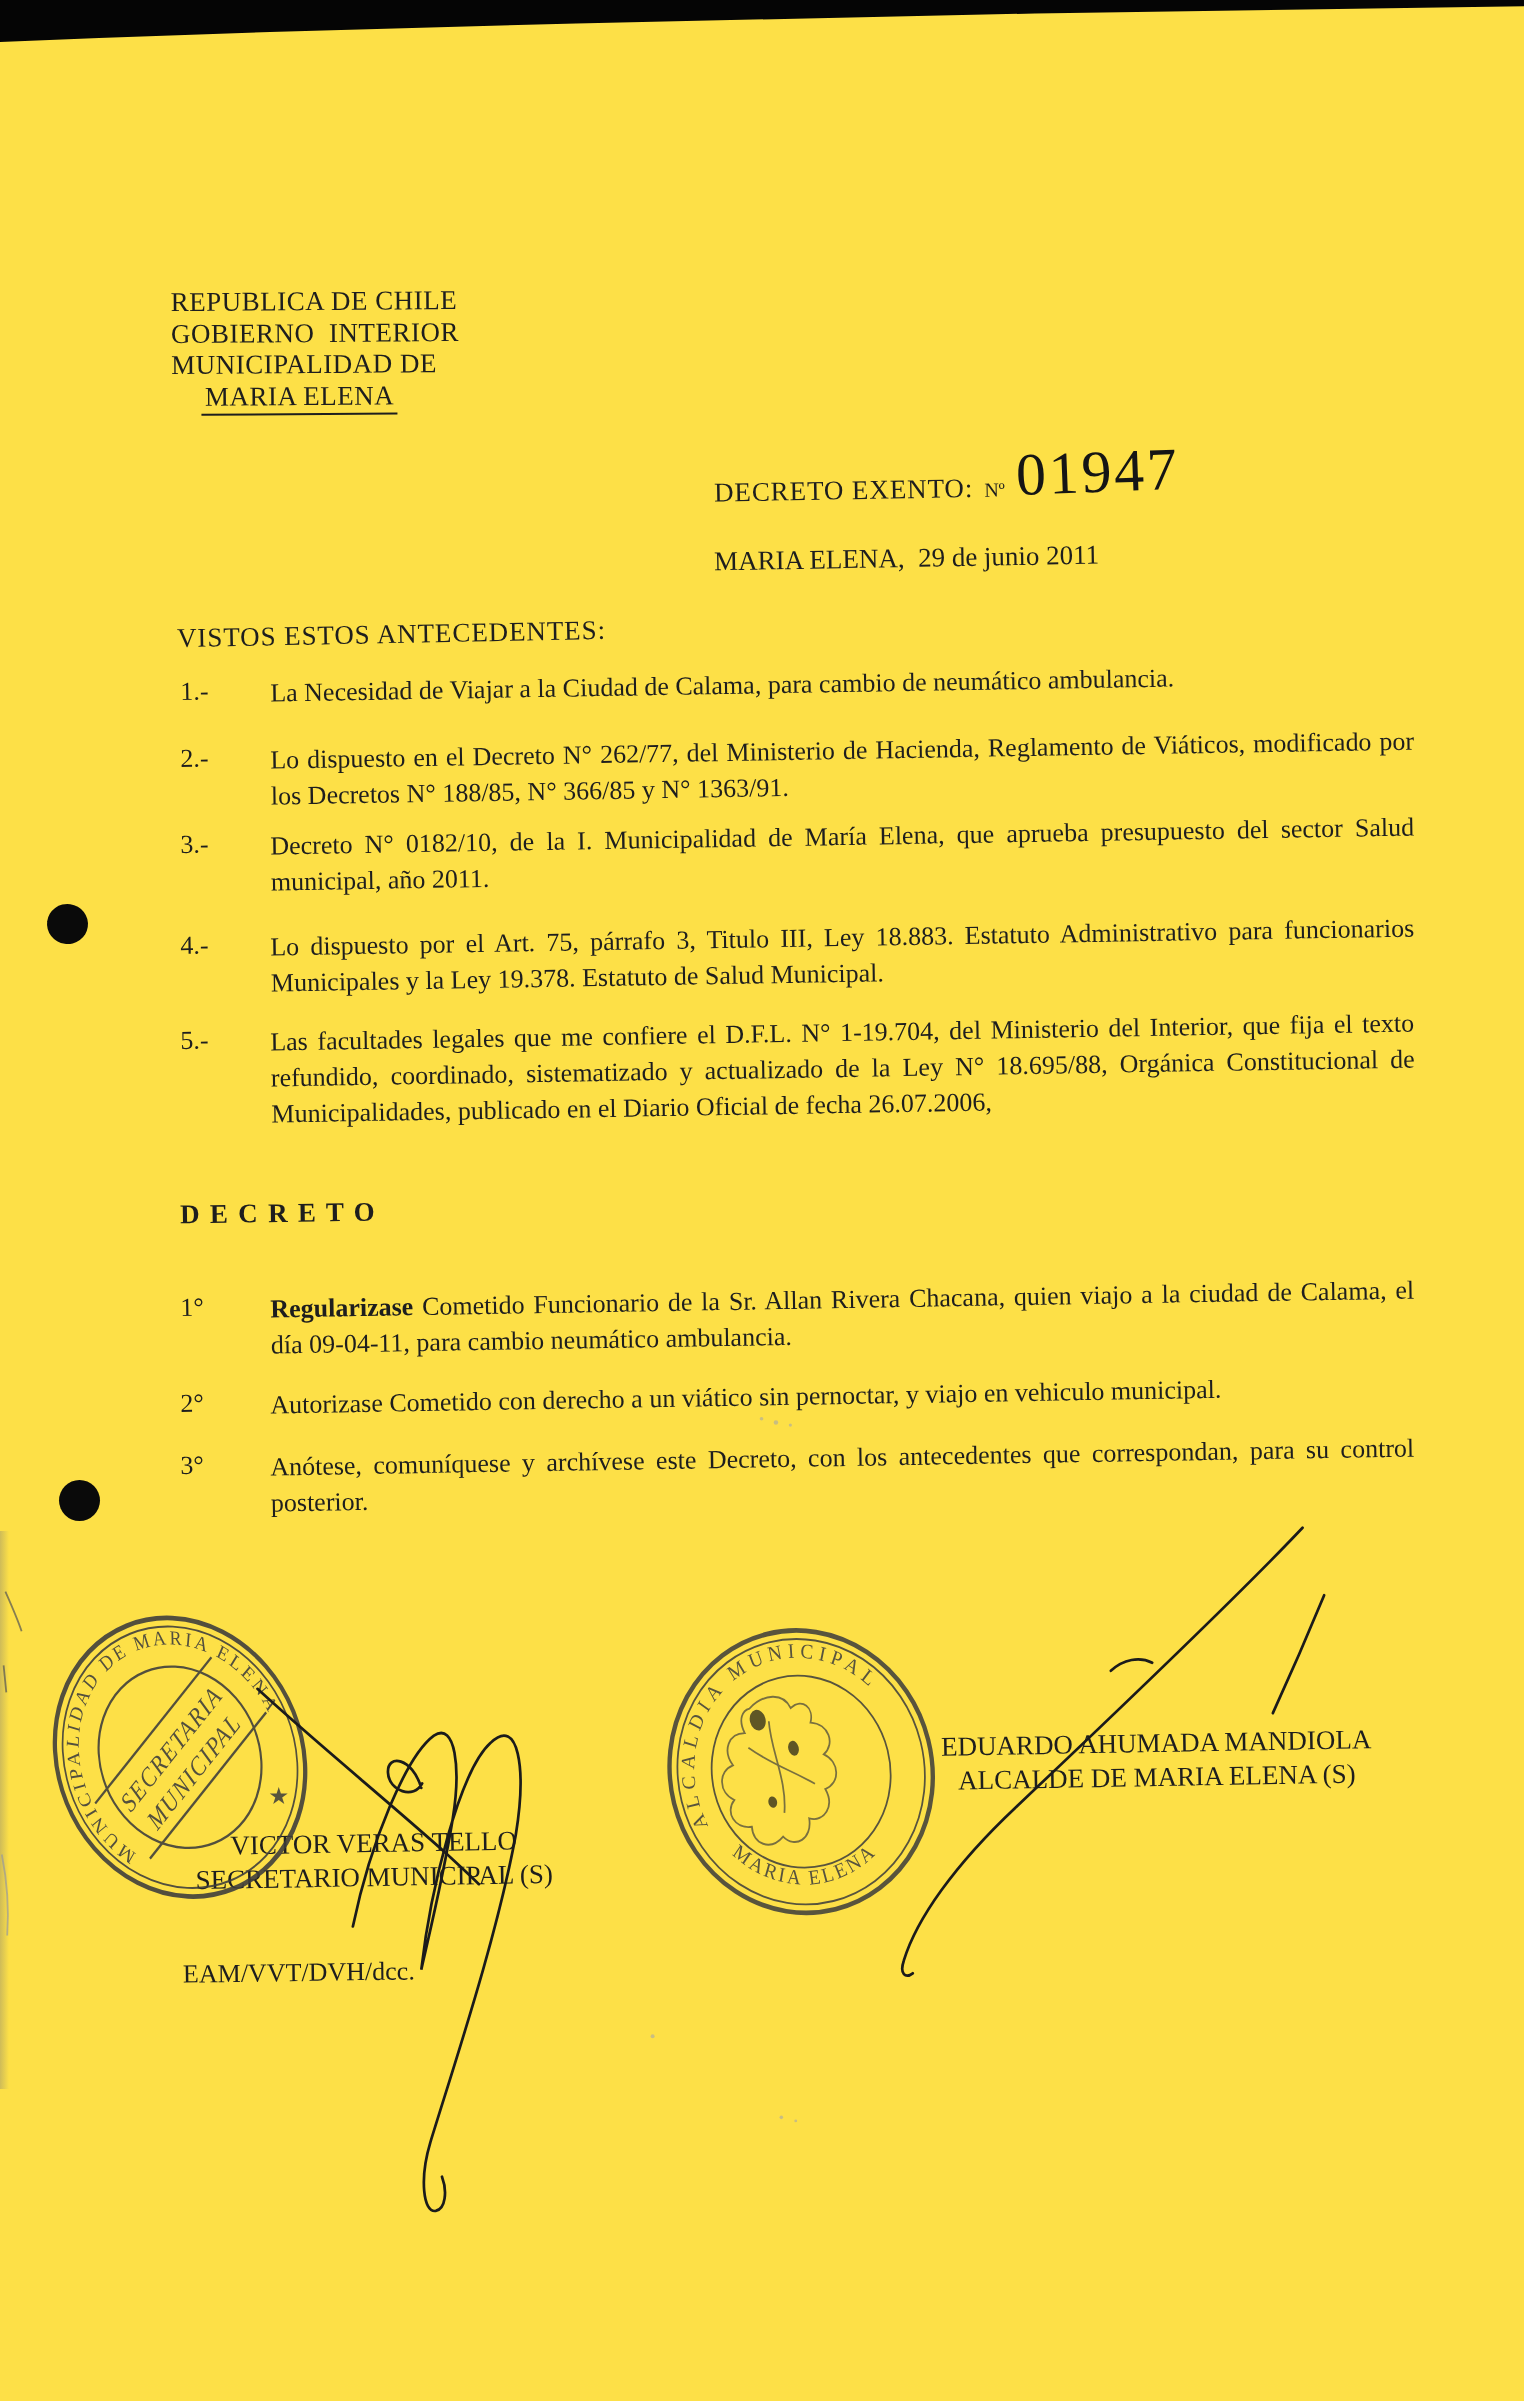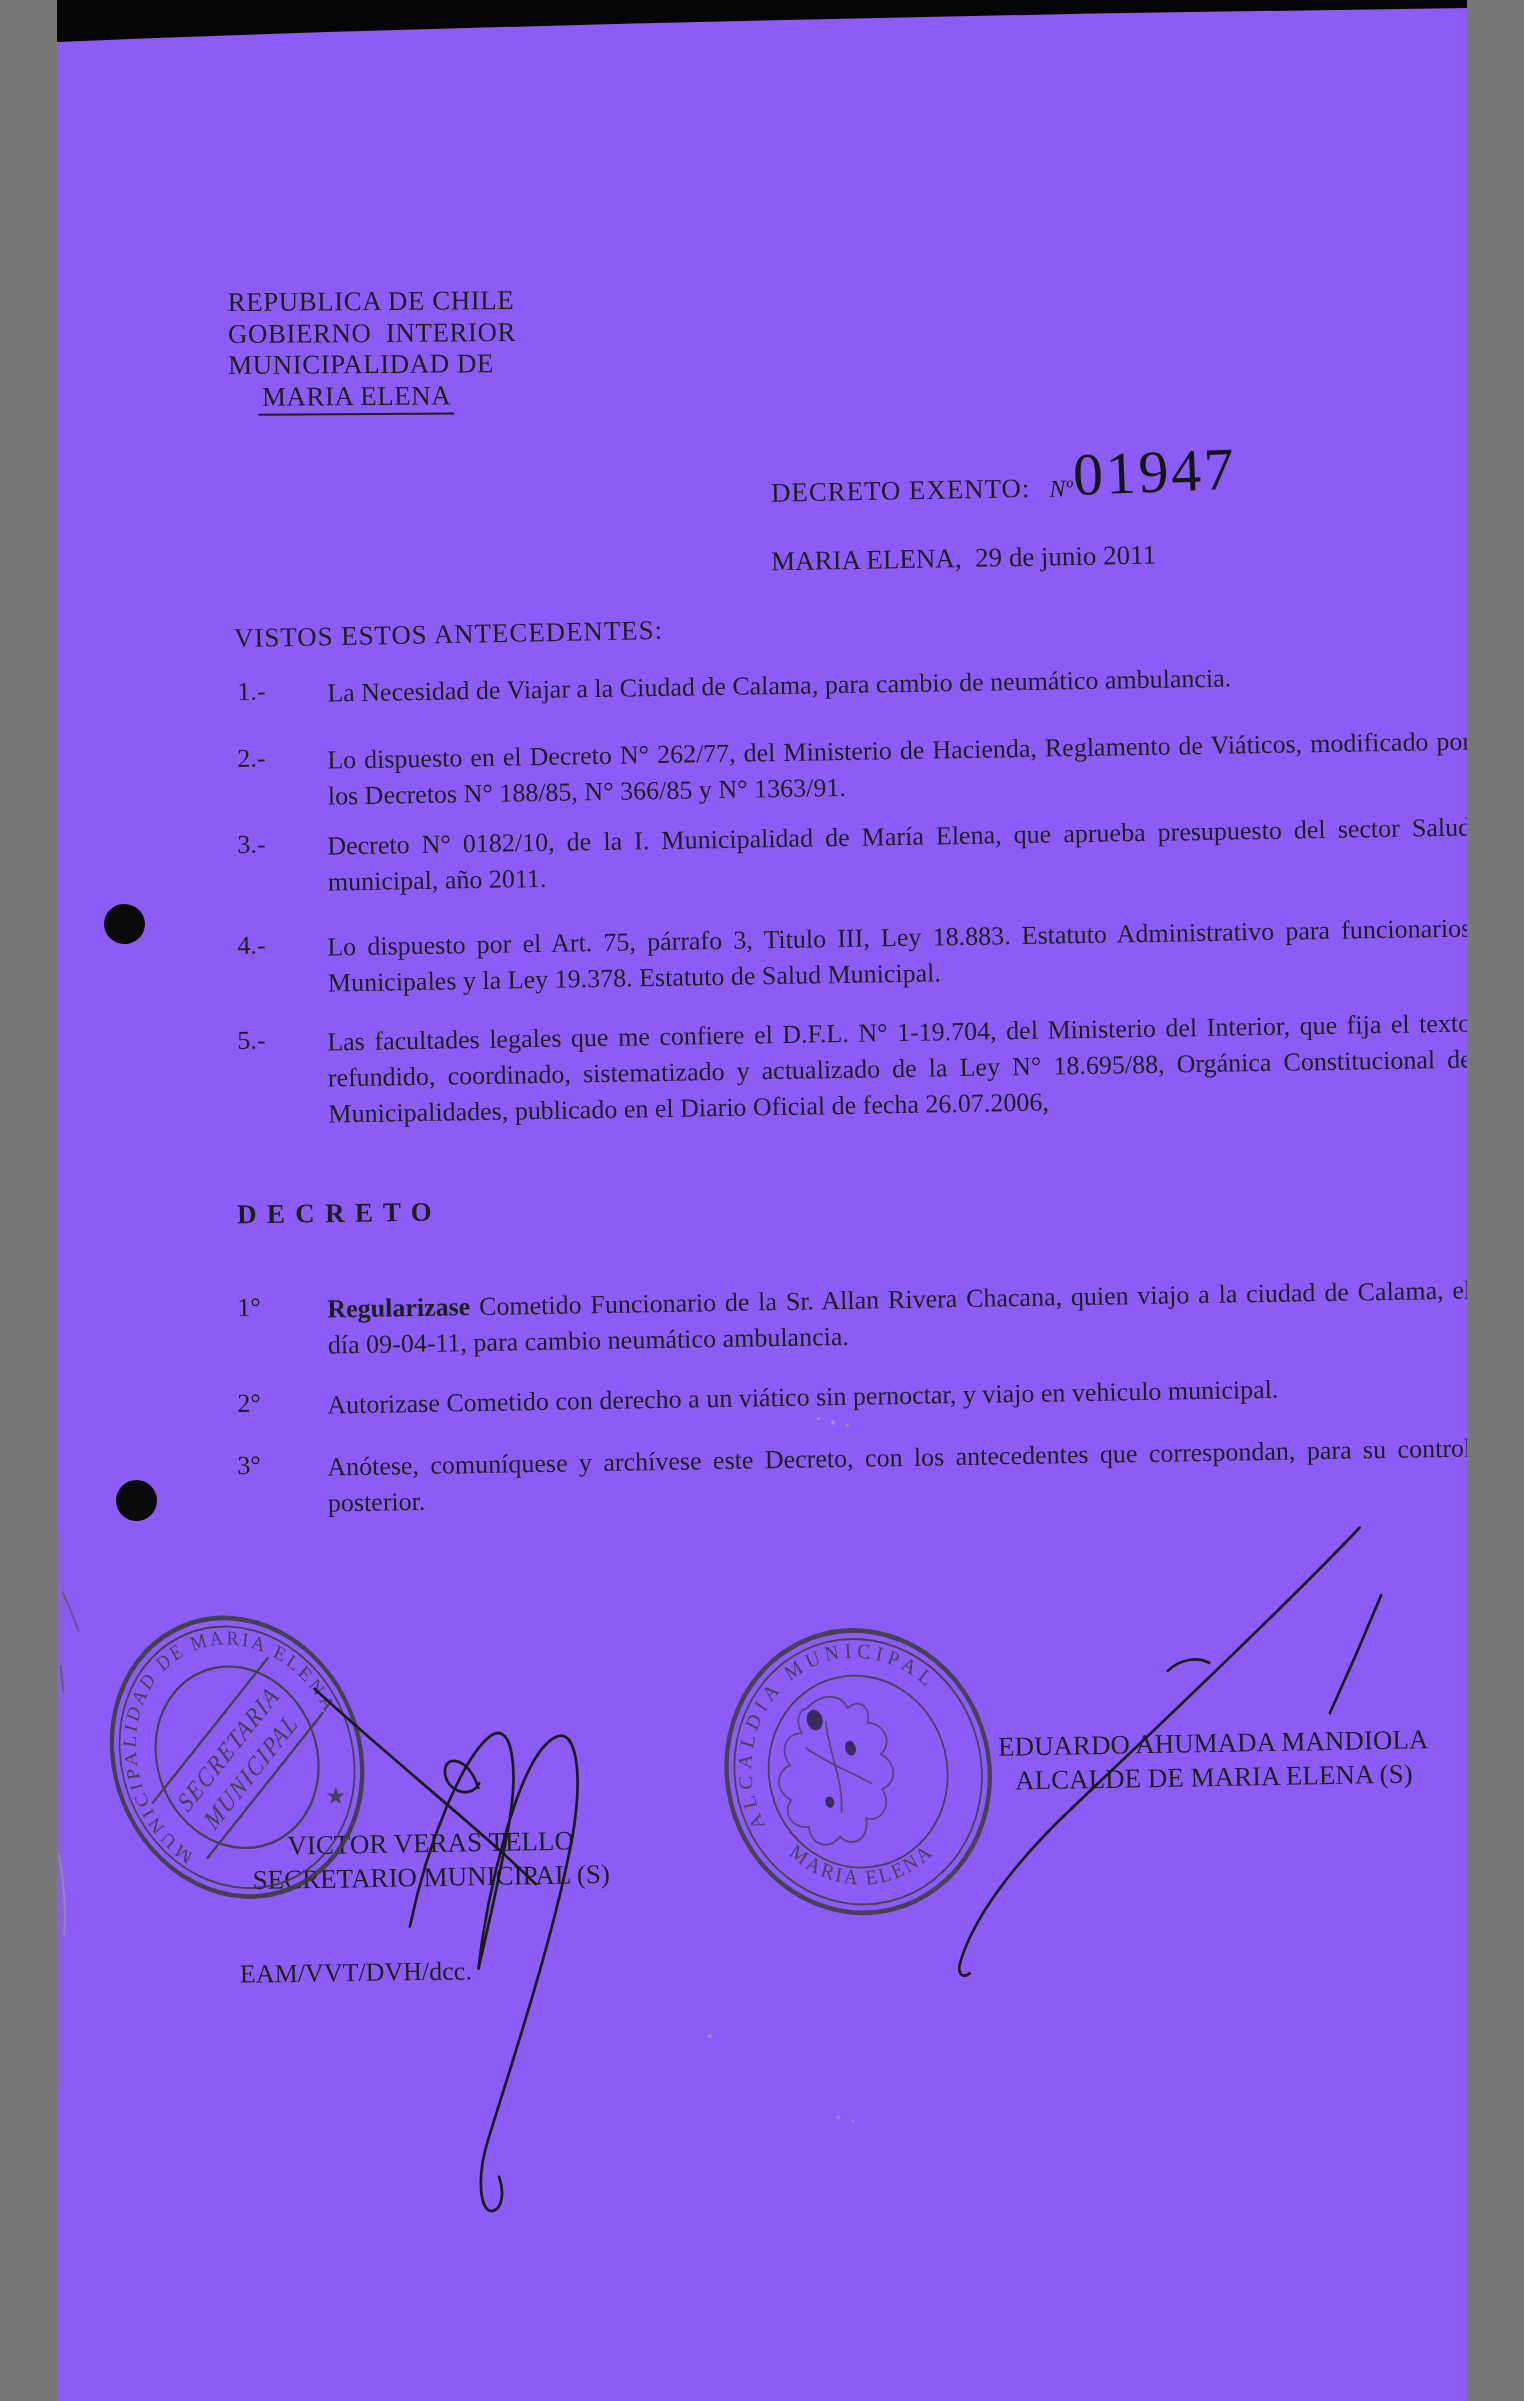--- a/index.html
+++ b/index.html
@@ -1,20 +1,20 @@
 <!DOCTYPE html>
 <html style="font-size:14.4px"><head>
 <meta charset="utf-8">
 <style>
   html,body{margin:0;padding:0;background:#777;}
   .page{
     position:relative;
-    width:1410px;height:2401px;
+    width:1524px;height:2401px;
     margin:0 auto;
-    background:#8b5cf6;
+    background:#fde047;
     overflow:hidden;
     font-family:"Liberation Serif","DejaVu Serif",serif;
     color:#1e1e1e;
   }
   
   .scan-wedge{
     position:absolute;left:0;top:0;width:1524px;height:45px;
     background:#050505;
     clip-path:polygon(0 0,1524px 0,1524px 6.3px,1035px 13.5px,576px 23.4px,270px 32px,99px 38px,0 42px);
   }
@@ -25,21 +25,21 @@
   .punch-dot{position:absolute;background:#0a0a0a;border-radius:50%;}
   .dot1{left:47px;top:904px;width:41px;height:40px;transform:rotate(8deg);}
   .dot2{left:59px;top:1480px;width:41px;height:41px;}
 
   .abs{position:absolute;}
   .hdr{left:171px;top:286px;font-size:27px;line-height:31.5px;letter-spacing:0.5px;transform:rotate(-.4deg);}
   .hdr-line{white-space:pre;}
   .hdr-underline{display:inline-block;margin-left:30px;border-bottom:2.3px solid #1e1e1e;padding:0 3.6px 0.9px 3.6px;}
 
   .decree-line{left:714px;top:475px;font-size:27px;letter-spacing:0.9px;transform:rotate(-1deg);white-space:pre;}
-  .decree-no-label{font-size:24px;margin-left:19px;letter-spacing:0;font-style:italic;}
+  .decree-no-label{font-size:20px;margin-left:11px;letter-spacing:0;}
   .decree-number{left:1016px;top:438px;font-size:60px;letter-spacing:2.7px;transform:rotate(-2.2deg);color:#151515;}
   .dateline{left:714px;top:543px;font-size:27px;white-space:pre;transform:rotate(-1deg);}
 
   .vistos{left:177px;top:619px;font-size:27px;letter-spacing:0.9px;transform:rotate(-1.1deg);}
 
   .item{position:absolute;left:180px;width:1234px;transform:rotate(-.95deg);transform-origin:0 0;}
   .item .num{position:absolute;left:0;top:0;font-size:26px;}
   .item .txt{margin-left:90px;font-size:26px;line-height:36px;text-align:justify;}
   .item .txt .lead-bold{font-weight:bold;}
   .i1{top:677px;} .i2{top:744px;} .i3{top:830px;} .i4{top:931px;} .i5{top:1026px;}

